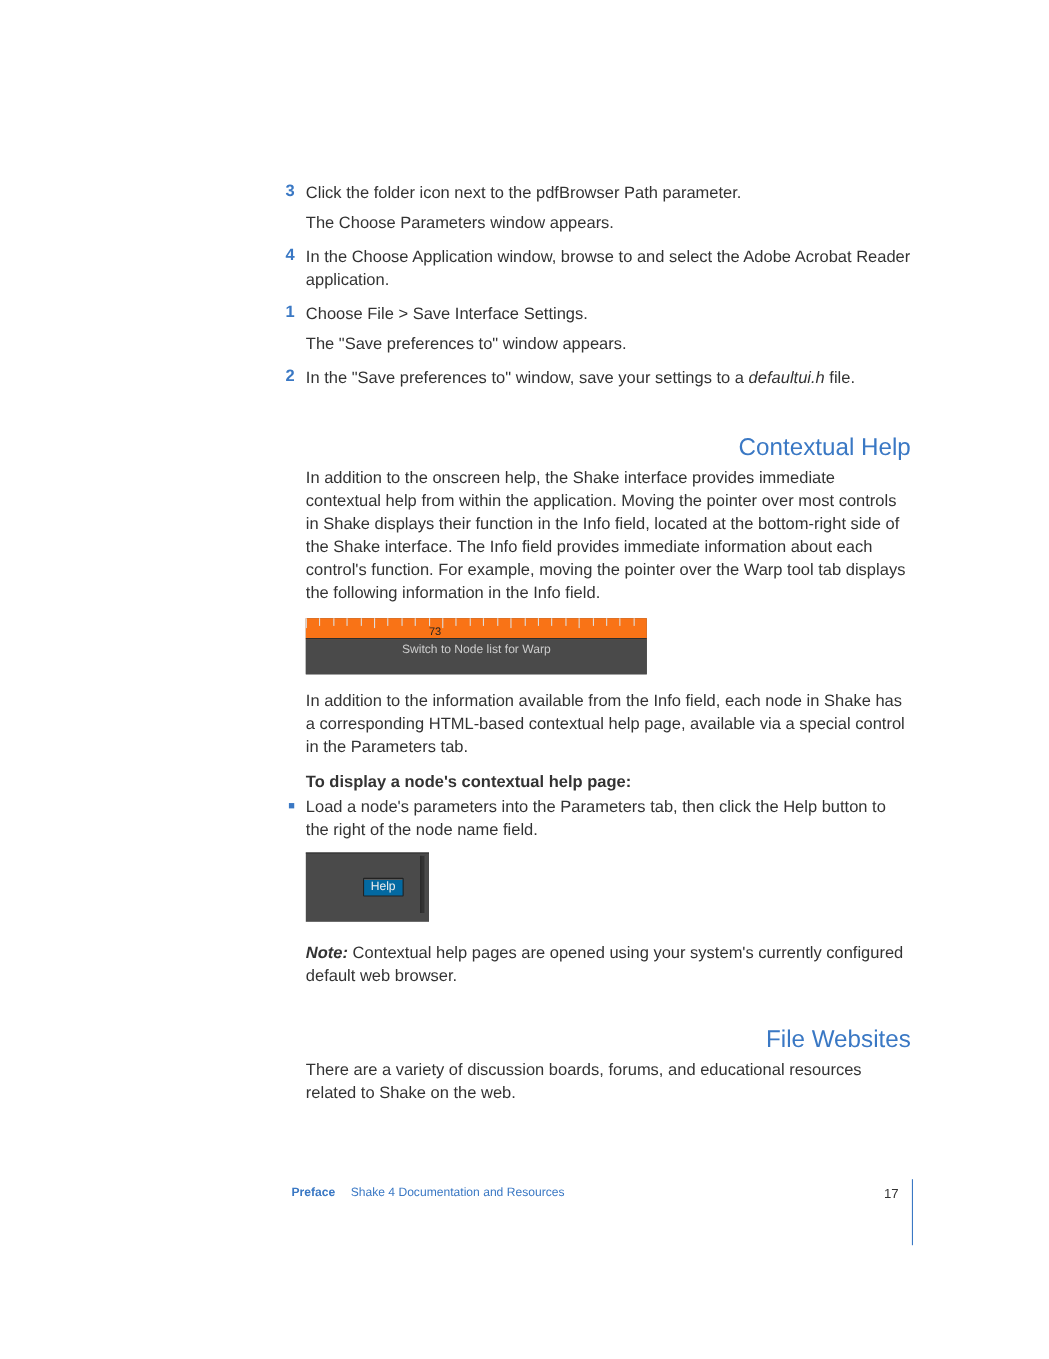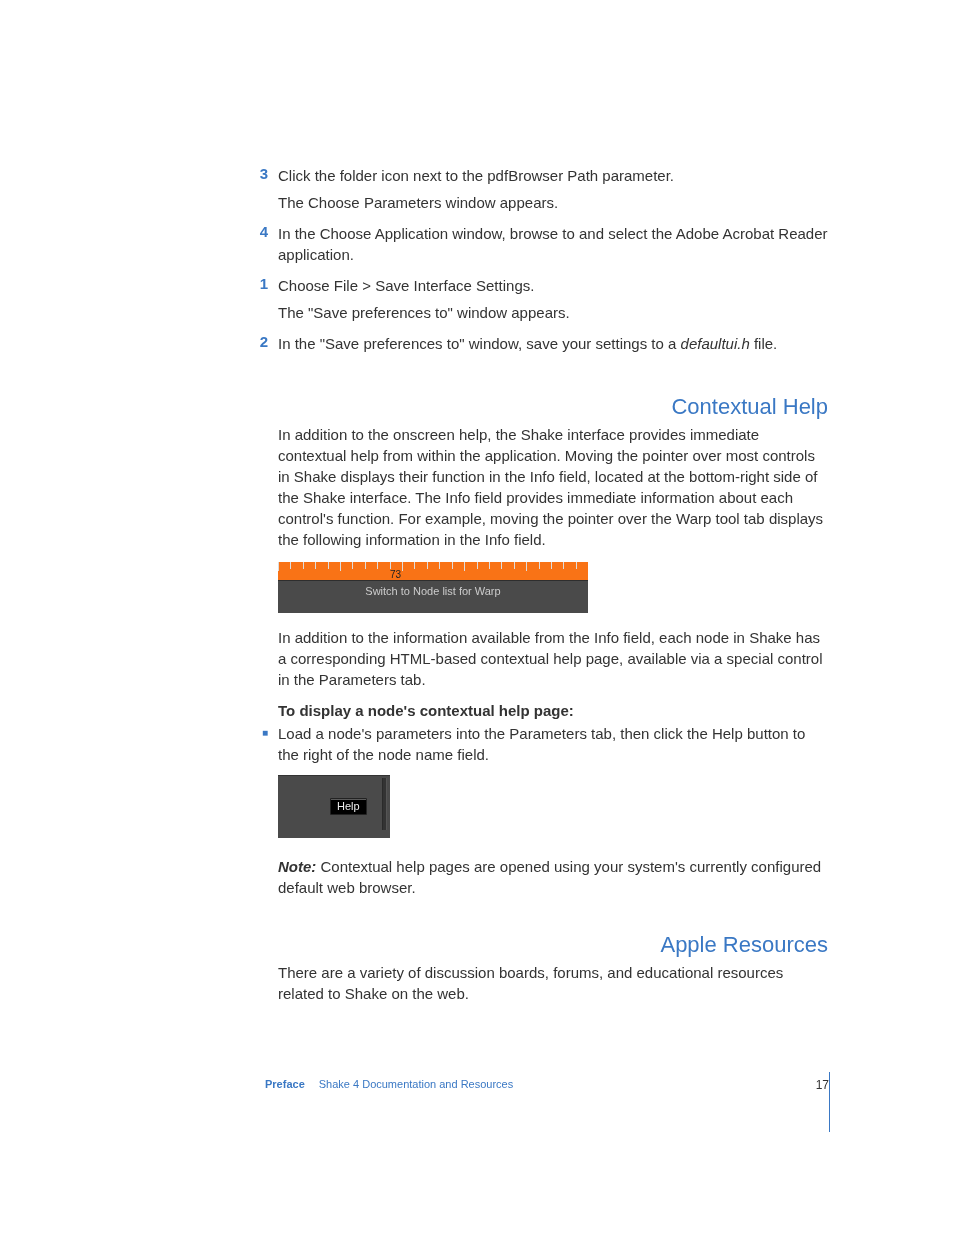--- a/index.html
+++ b/index.html
@@ -115,21 +115,21 @@
     width: 112px;
     height: 62px;
     background: #4a4a4a;
     position: relative;
     border-top: 1px solid #333;
   }
   .help-btn {
     position: absolute;
     left: 52px;
     top: 22px;
-    background: #000000;
+    background: #0369a1;
     color: #eee;
     font-size: 11px;
     border: 1px solid #222;
     padding: 1px 6px 2px 6px;
     border-radius: 1px;
     box-shadow: inset 0 1px 0 #5a5a5a;
   }
   .vgroove {
     position: absolute;
     right: 3px;
@@ -157,21 +157,21 @@
     top: 6px;
   }
   .footer-left .preface {
     color: #3A78C4;
     font-weight: 700;
     padding-right: 14px;
   }
   .footer-left .subtitle { color: #3A78C4; }
   .footer-pn {
     position: absolute;
-    right: 0;
+    right: 12px;
     top: 6px;
     font-size: 12px;
     color: #333;
   }
 </style>
 </head>
 <body>
 
 <div class="page">
 
@@ -252,21 +252,21 @@
     <div class="bullet-body">Load a node's parameters into the Parameters tab, then click the Help button to the right of the node name field.</div>
   </div>
 
   <div class="figure2">
     <div class="help-btn">Help</div>
     <div class="vgroove"></div>
   </div>
 
   <p class="body-para"><span class="italic-inline" style="font-weight:600">Note:</span><span>  Contextual help pages are opened using your system's currently configured default web browser.</span></p>
 
-  <h2 class="section">Apple Resources</h2>
+  <h2 class="section">File Websites</h2>
   <p class="body-para">There are a variety of discussion boards, forums, and educational resources related to Shake on the web.</p>
 
 </div>
 
 <div class="footer">
   <div class="footer-left">
     <span class="preface">Preface</span><span class="subtitle">Shake 4 Documentation and Resources</span>
   </div>
   <div class="footer-pn">17</div>
 </div>

